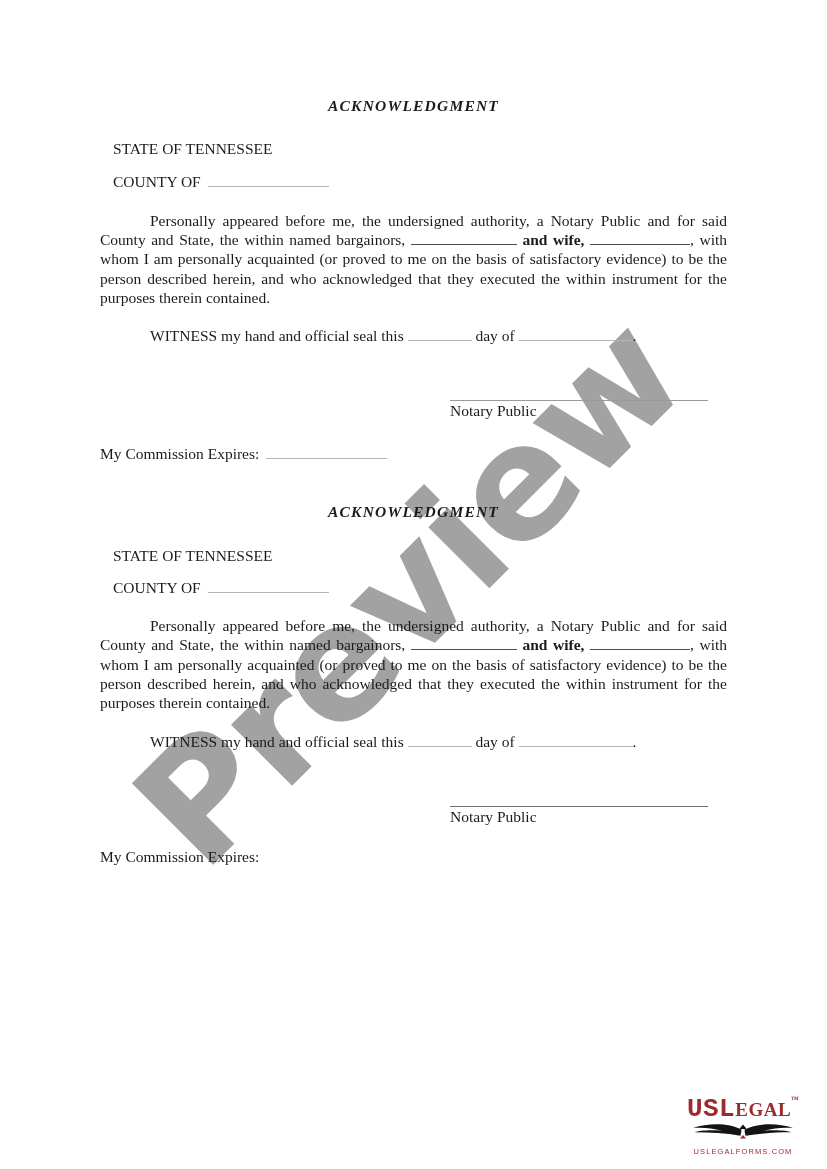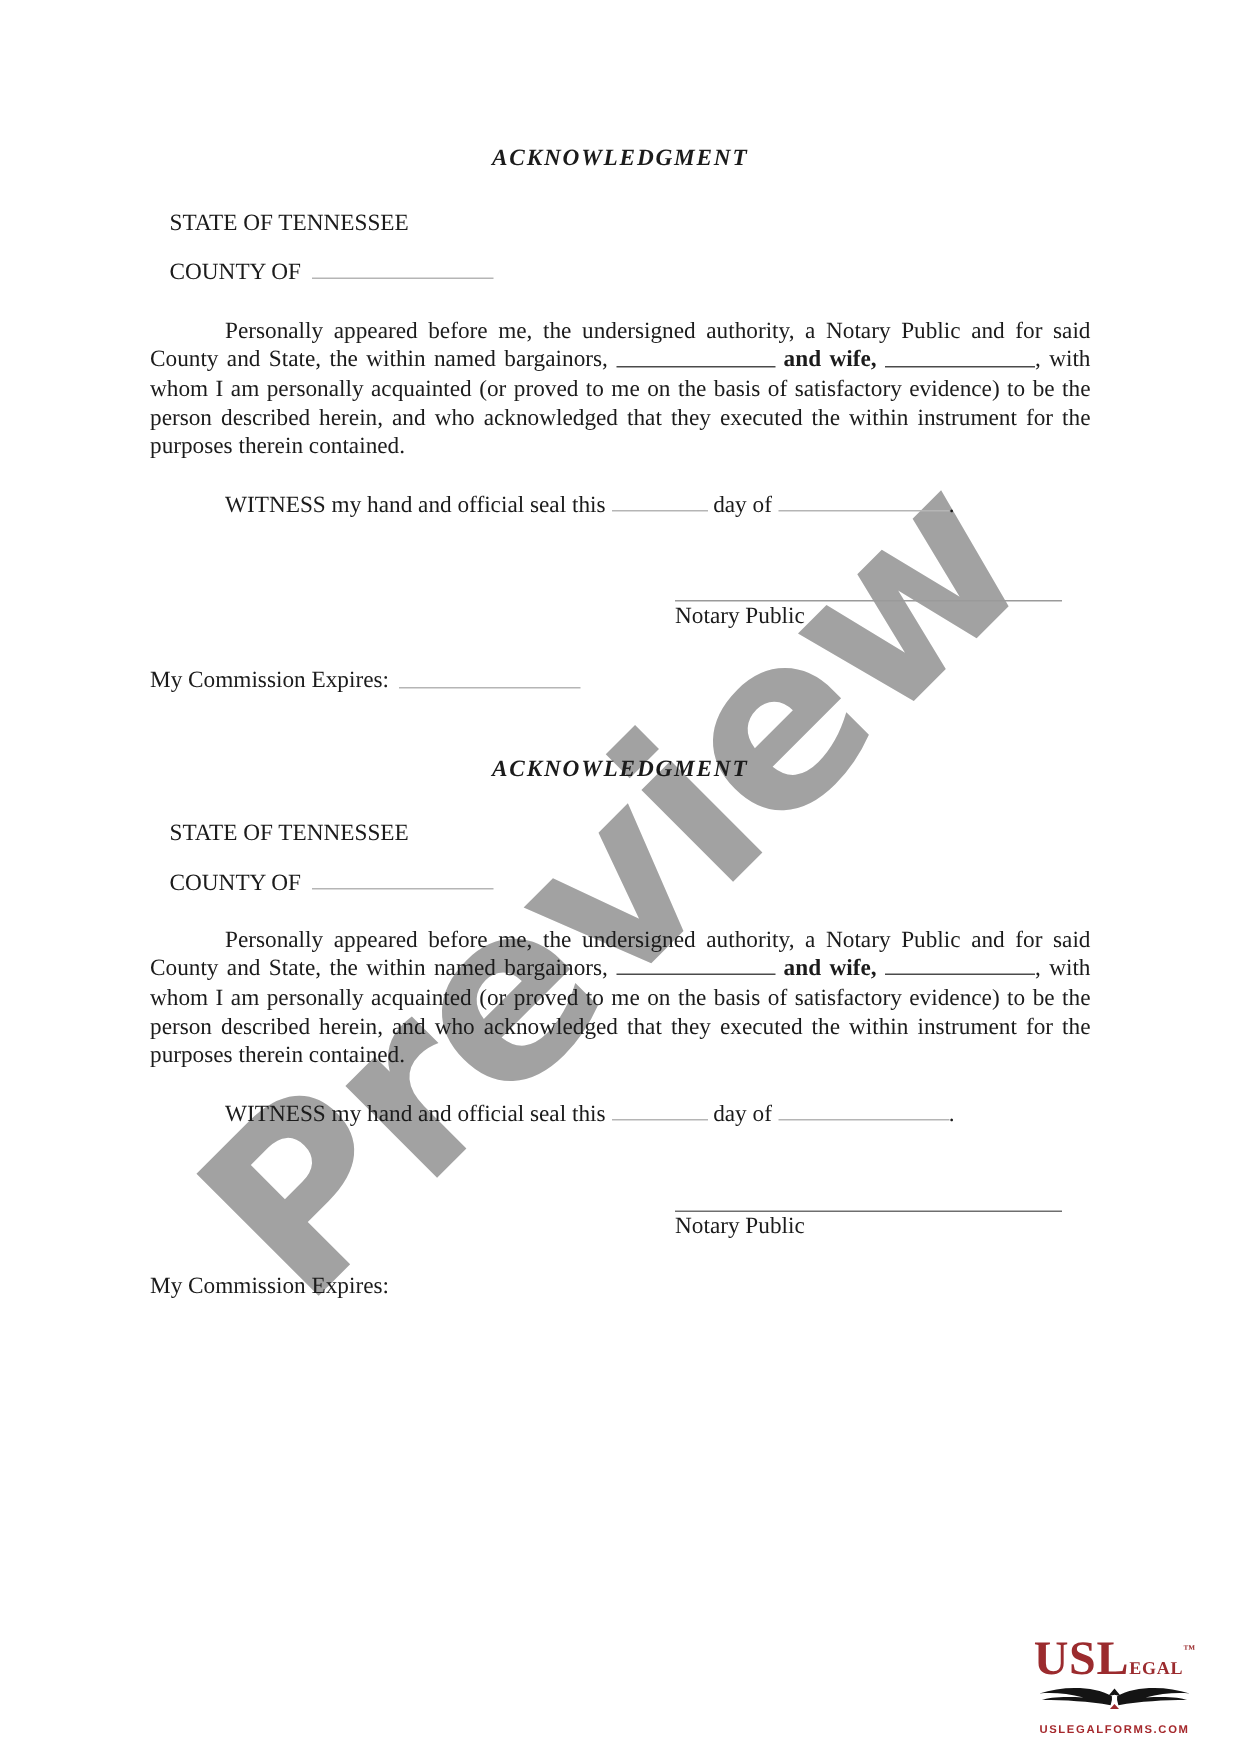--- a/index.html
+++ b/index.html
@@ -47,26 +47,26 @@
   .commission{margin-top:24px;}
   .commission.c2{margin-top:21px;}
   
   .logo{
     position:absolute;left:683px;top:1089px;width:120px;z-index:3;
     text-align:center;font-family:"Liberation Serif", serif;
   }
   .brand{
     color:#9b2b2e;font-weight:bold;line-height:22px;white-space:nowrap;
   }
-  .brand .big{font-size:32px;letter-spacing:0.5px;}
-  .brand .small{font-size:12px;letter-spacing:0.5px;text-align:right;}
+  .brand .big{font-size:26px;letter-spacing:0.5px;font-family:Liberation Mono, monospace;}
+  .brand .small{font-size:19px;letter-spacing:0.5px;text-align:right;}
   .brand .tm{font-size:8px;vertical-align:14px;letter-spacing:0;}
   .eagle{display:block;margin:0 auto;}
   .site{
-    font-family:"Liberation Sans", sans-serif;font-weight:bold;
+    font-family:"Liberation Sans", sans-serif;font-weight:normal;
     font-size:7.5px;letter-spacing:1.1px;color:#a5282c;margin-top:1px;
     white-space:nowrap;
   }
 </style>
 </head>
 <body>
 
 <div class="watermark">Preview</div>
 
 <div class="content">

